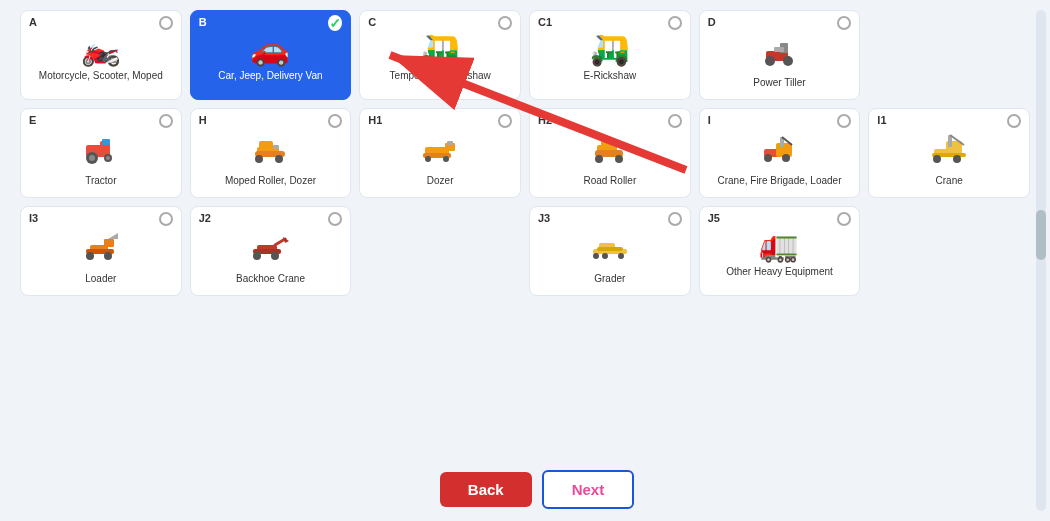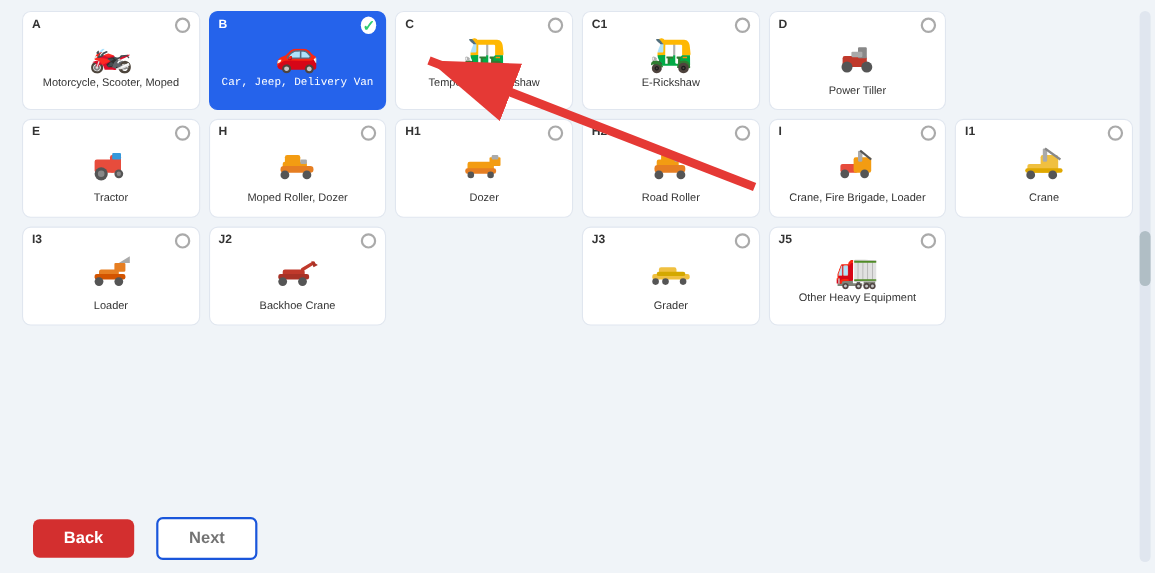--- a/index.html
+++ b/index.html
@@ -95,45 +95,45 @@
       line-height: 1;
     }
     .card .label {
       font-size: 10px;
       color: #333;
       text-align: center;
       line-height: 1.3;
     }
     .card.selected .label {
       color: #fff;
-      font-family: Liberation Mono, monospace;
     }
     .bottom-bar {
       display: flex;
-      justify-content: flex-start;
+      justify-content: center;
       align-items: center;
       padding: 10px 30px 12px 30px;
-      gap: 20px;
+      gap: 10px;
+      margin-left: 24px;
     }
     .btn {
       padding: 9px 28px;
       border-radius: 6px;
       font-size: 15px;
       font-weight: bold;
       cursor: pointer;
       border: none;
     }
     .btn-back {
       background: #d32f2f;
       color: #fff;
       border: none;
     }
     .btn-next {
       background: #fff;
-      color: #737373;
+      color: #ec4899;
       border: 2.5px solid #1a56db;
     }
     
     .arrow-overlay {
       position: absolute;
       top: 0;
       left: 0;
       width: 100%;
       height: 100%;
       pointer-events: none;

